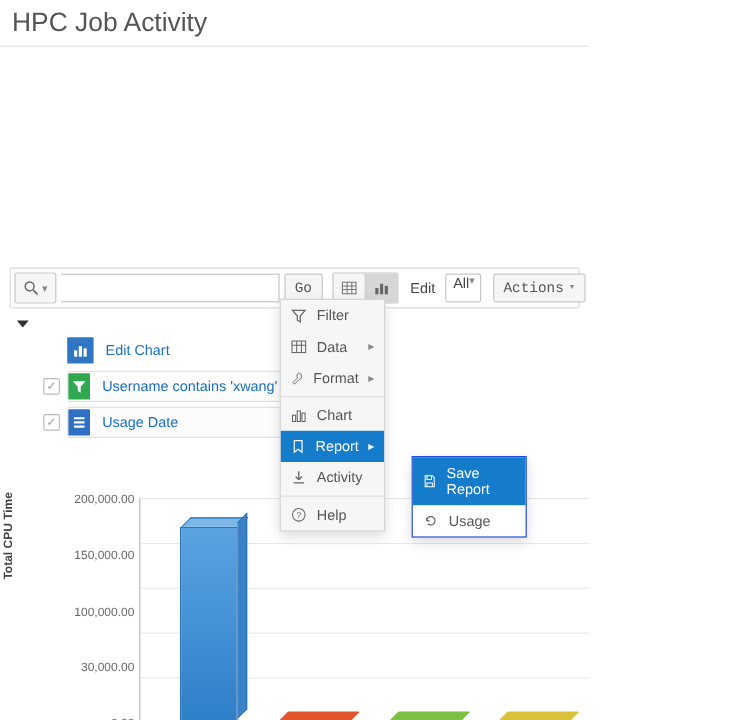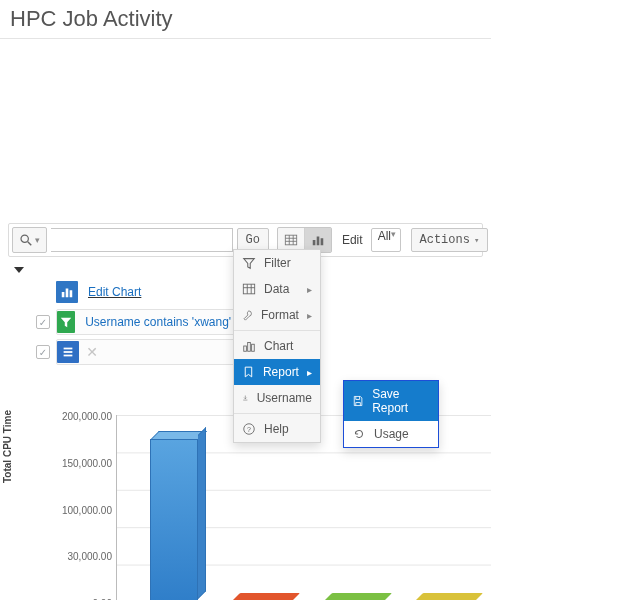--- a/index.html
+++ b/index.html
@@ -29,21 +29,21 @@
   .checkbox { width: 14px; height: 14px; border: 1px solid #bcbcbc; border-radius: 2px; background: #fff; display: inline-flex; align-items: center; justify-content: center; color: #9aa0a6; font-size: 10px; }
   .iconbadge { width: 22px; height: 22px; display: inline-flex; align-items: center; justify-content: center; border-radius: 1px; margin-right: 4px; }
   .badge-blue  { background: #2f76c4; }
   .badge-green { background: #2fa84f; }
   .badge-blue2 { background: #2f6fc4; }
   .badge-blue svg, .badge-green svg, .badge-blue2 svg { display:block; }
   .control-link { color: #1a6fc0; cursor: pointer; display: inline-block; min-width: 220px; }
   .xbtn { color: #c5c5c5; font-size: 14px; cursor: pointer; width: 18px; text-align: center; }
   .control-box { display:inline-flex; align-items:center; border:1px solid #e2e2e2; border-radius:2px; background:#fcfcfc; padding:0 5px 0 0; height:26px; width: 264px; }
   .control-box .label { padding: 0 6px; flex:1; }
-  .control-box.nobox { border:0; background:transparent; padding:0;text-decoration:underline; }
+  .control-box.nobox { border:0; background:transparent; padding:0; }
 
   
   .menu { position: absolute; top: 26px; right: 162px; width: 88px; background: #f6f6f6; border: 1px solid #d4d4d4; box-shadow: 0 4px 10px rgba(0,0,0,.15); z-index: 20; }
   .menu-item { display: flex; align-items: center; padding: 6px 8px; gap: 8px; cursor: pointer; color: #555; }
   .menu-item .caret { margin-left: auto; color: #888; font-size: 10px; }
   .menu-item.active { background: #157ccc; color: #fff; }
   .menu-item.active .caret { color: #fff; }
   .menu hr { border: 0; border-top: 1px solid #e0e0e0; margin: 2px 0; }
 
   .submenu { position: absolute; top: 157px; right: 44px; width: 96px; background: #fff; border: 1px solid #1d4ed8; box-shadow: 0 4px 10px rgba(0,0,0,.15); z-index: 21; }
@@ -157,21 +157,21 @@
       <svg class="ico" viewBox="0 0 16 16">
             <path d="M4 2h8v12l-4-3-4 3z" fill="none" stroke="#fff" stroke-width="1.2"></path>
           </svg>
       <span>Report</span>
       <span class="caret">▸</span>
     </div>
     <div class="menu-item">
       <svg class="ico" viewBox="0 0 16 16">
             <path d="M8 2v8m0 0l-3-3m3 3l3-3M3 13h10" fill="none" stroke="#666" stroke-width="1.3"></path>
           </svg>
-      <span>Username</span>
+      <span>Activity</span>
     </div>
     <hr>
     <div class="menu-item">
       <svg class="ico" viewBox="0 0 16 16">
             <circle cx="8" cy="8" r="6" fill="none" stroke="#666"></circle>
             <text x="8" y="11" text-anchor="middle" font-size="8" fill="#666">?</text>
           </svg>
       <span>Help</span>
     </div>
   </div>
@@ -227,20 +227,21 @@
     <div class="srow">
       <span class="checkbox">✓</span>
       <span class="control-box">
         <span class="iconbadge badge-blue2">
           <svg width="14" height="14" viewBox="0 0 16 16">
                 <line x1="3" y1="4" x2="13" y2="4" stroke="#fff" stroke-width="2"></line>
                 <line x1="3" y1="8" x2="13" y2="8" stroke="#fff" stroke-width="2"></line>
                 <line x1="3" y1="12" x2="13" y2="12" stroke="#fff" stroke-width="2"></line>
               </svg>
         </span>
+        <span class="control-link label">Usage Date</span>
         <span class="xbtn">✕</span>
       </span>
     </div>
   </div>
 
   <div class="chart-wrap">
     <div class="chart-axis-y-label">Total CPU Time</div>
     <div class="chart">
       <div class="ylabels">
         <span>200,000.00</span>

